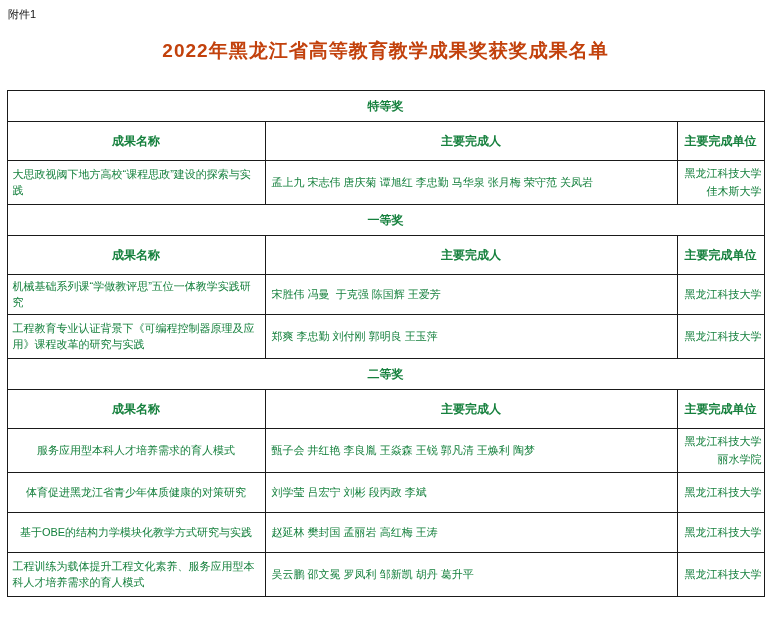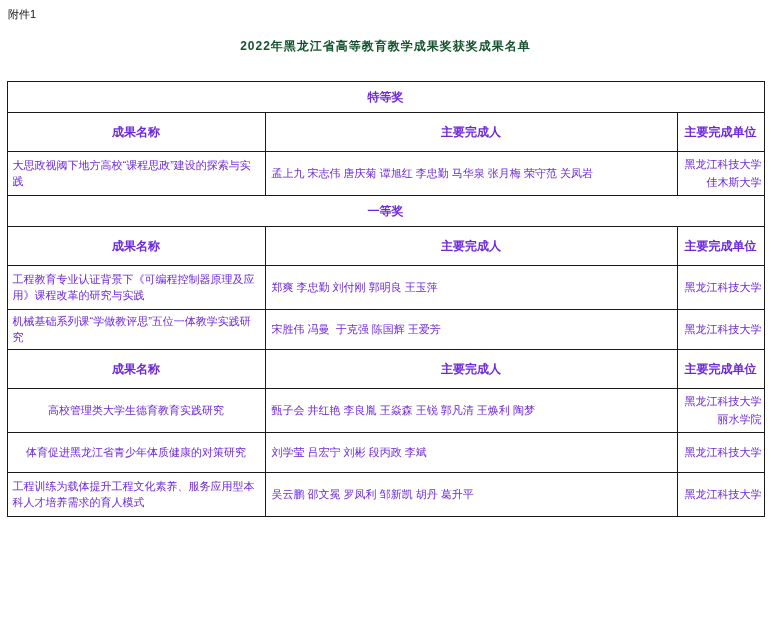--- a/index.html
+++ b/index.html
@@ -1,21 +1,21 @@
 <!DOCTYPE html>
 <html><head>
 <meta charset="utf-8">
 <style>
   html, body { margin: 0; padding: 0; background: #ffffff; }
   body { font-family: "Liberation Sans", "DejaVu Sans", sans-serif; color: #000; }
   .doc { width: 771px; height: 604px; background: #fff; position: relative; overflow: hidden; }
   .attachment { position: absolute; top: 7px; left: 8px; font-size: 11px; color: #111; }
-  .title { margin: 0; padding-top: 38px; text-align: center; font-size: 12px; font-weight: bold; letter-spacing: 1px; color: #14532d; }
+  .title { margin: 0; padding-top: 38px; text-align: center; font-size: 19px; font-weight: bold; letter-spacing: 1px; color: #c2410c; }
   table.awards { border-collapse: collapse; table-layout: fixed; width: 757px; margin: 26px auto 0 auto; }
-  table.awards td { border: 1px solid #1a1a1a; font-size: 11px; color: #6d28d9; vertical-align: middle; overflow: hidden; }
+  table.awards td { border: 1px solid #1a1a1a; font-size: 11px; color: #15803d; vertical-align: middle; overflow: hidden; }
   tr.section td { height: 28px; text-align: center; font-weight: bold; font-size: 12px; }
   tr.cols td { height: 36px; text-align: center; font-weight: bold; font-size: 12px; font-family: Liberation Mono, monospace; }
   tr.data { height: 40px; }
   tr.data.tall { height: 44px; }
   td.ach { text-align: center; padding: 3px 5px; }
   td.ach .inner { display: inline-block; text-align: left; line-height: 1.45; }
   td.ppl { text-align: left; padding: 3px 6px; white-space: pre-wrap; line-height: 1.45; }
   td.org { text-align: right; padding: 3px 2px; white-space: pre-line; line-height: 1.55; }
 </style>
 </head>
@@ -49,45 +49,53 @@
       </tr>
 
       <tr class="section">
         <td colspan="3">一等奖</td>
       </tr>
       <tr class="cols">
         <td>成果名称</td>
         <td>主要完成人</td>
         <td>主要完成单位</td>
       </tr>
+      <tr class="data">
+        <td class="ach"><div class="inner">机械基础系列课“学做教评思”五位一体教学实践研究</div></td>
+        <td class="ppl">宋胜伟 冯曼  于克强 陈国辉 王爱芳</td>
+        <td class="org">黑龙江科技大学</td>
+      </tr>
       <tr class="data tall">
         <td class="ach"><div class="inner">工程教育专业认证背景下《可编程控制器原理及应用》课程改革的研究与实践</div></td>
         <td class="ppl">郑爽 李忠勤 刘付刚 郭明良 王玉萍</td>
         <td class="org">黑龙江科技大学</td>
       </tr>
-      <tr class="data">
-        <td class="ach"><div class="inner">机械基础系列课“学做教评思”五位一体教学实践研究</div></td>
-        <td class="ppl">宋胜伟 冯曼  于克强 陈国辉 王爱芳</td>
-        <td class="org">黑龙江科技大学</td>
+
+      <tr class="section">
+        <td colspan="3">二等奖</td>
       </tr>
-
       <tr class="cols">
         <td>成果名称</td>
         <td>主要完成人</td>
         <td>主要完成单位</td>
       </tr>
       <tr class="data tall">
-        <td class="ach"><div class="inner">高校管理类大学生德育教育实践研究</div></td>
+        <td class="ach"><div class="inner">服务应用型本科人才培养需求的育人模式</div></td>
         <td class="ppl">甄子会 井红艳 李良胤 王焱森 王锐 郭凡清 王焕利 陶梦</td>
         <td class="org">黑龙江科技大学
 丽水学院</td>
       </tr>
       <tr class="data">
         <td class="ach"><div class="inner">体育促进黑龙江省青少年体质健康的对策研究</div></td>
         <td class="ppl">刘学莹 吕宏宁 刘彬 段丙政 李斌</td>
+        <td class="org">黑龙江科技大学</td>
+      </tr>
+      <tr class="data">
+        <td class="ach"><div class="inner">基于OBE的结构力学模块化教学方式研究与实践</div></td>
+        <td class="ppl">赵延林 樊封国 孟丽岩 高红梅 王涛</td>
         <td class="org">黑龙江科技大学</td>
       </tr>
       <tr class="data tall">
         <td class="ach"><div class="inner">工程训练为载体提升工程文化素养、服务应用型本科人才培养需求的育人模式</div></td>
         <td class="ppl">吴云鹏 邵文冕 罗凤利 邹新凯 胡丹 葛升平</td>
         <td class="org">黑龙江科技大学</td>
       </tr>
     </tbody>
   </table>
 </div>

